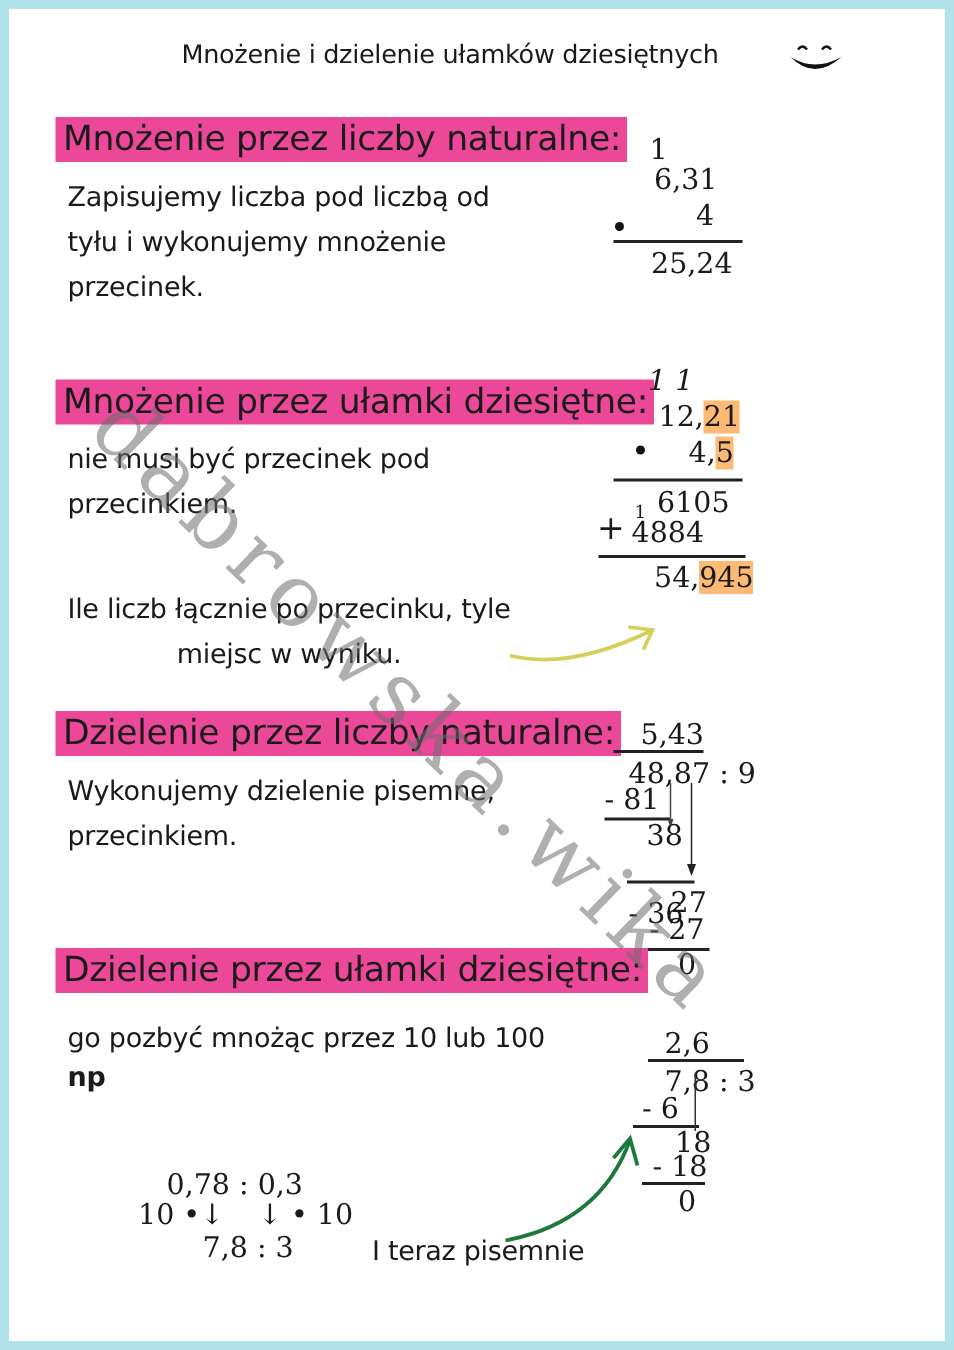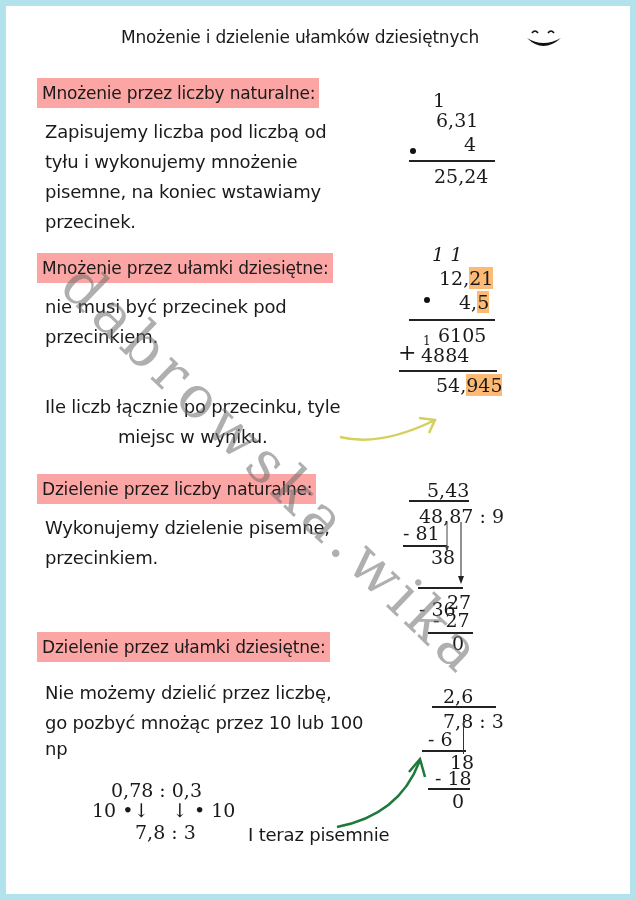--- a/index.html
+++ b/index.html
@@ -10,21 +10,21 @@
     color: #1a1a1a;
   }
   .frame {
     position: absolute; left: 0; top: 0; width: 636px; height: 900px;
     box-sizing: border-box; border: 6px solid #b2e2ec; background: #fff;
   }
   .abs { position: absolute; white-space: nowrap; }
   .title { left: 0; top: 27px; width: 600px; text-align: center; font-size: 17px; letter-spacing: -0.2px; }
   .smiley { left: 524px; top: 26px; width: 40px; height: 24px; }
   .hl {
-    position: absolute; background: #fca5a5; font-size: 17px; line-height: 30px;
+    position: absolute; background: #ec4899; font-size: 23px; line-height: 30px;
     padding: 0 4px 0 5px; left: 37px; letter-spacing: -0.2px;
   }
   .para { position: absolute; left: 45px; font-size: 18px; line-height: 30px; letter-spacing: -0.2px; white-space: nowrap; }
   .math { position: absolute; font-family: "DejaVu Serif", serif; font-size: 19px; line-height: 20px; white-space: nowrap; }
   .rule { position: absolute; height: 1.5px; background: #222; }
   .yel { background: #fdba74; }
   .dot { position: absolute; width: 6px; height: 6px; border-radius: 50%; background: #111; }
   .watermark {
     position: absolute; left: 95px; top: 250px;
     font-family: "DejaVu Serif", serif; font-size: 58px; color: rgba(110,110,110,0.55);
@@ -42,21 +42,20 @@
 <svg class="smiley" viewBox="0 0 40 24" width="40" height="24">
   <path d="M8 7 q3 -4 6 0" stroke="#111" stroke-width="1.6" fill="none"></path>
   <path d="M24 7 q3 -4 6 0" stroke="#111" stroke-width="1.6" fill="none"></path>
   <path d="M3 12 Q19 28 37 12 Q19 22 3 12 Z" fill="#111"></path>
 </svg>
 
 <div class="hl" style="top:78px;">Mnożenie przez liczby naturalne:</div>
 <div class="para" style="top:117px;">
   <div>Zapisujemy liczba pod liczbą od</div>
   <div>tyłu i wykonujemy mnożenie</div>
-  <div>pisemne, na koniec wstawiamy</div>
   <div>przecinek.</div>
 </div>
 <div>
   <div class="math" style="left:433px;top:90px;">1</div>
   <div class="math" style="left:436px;top:110px;">6,31</div>
   <div class="dot" style="left:410px;top:148px;"></div>
   <div class="math" style="left:464px;top:134px;">4</div>
   <div class="rule" style="left:409px;top:160px;width:86px;"></div>
   <div class="math" style="left:434px;top:166px;">25,24</div>
 </div>
@@ -109,23 +108,22 @@
   <svg style="left:445px;top:522px;" width="20" height="80">
     <line x1="2" y1="0" x2="2" y2="28" stroke="#444" stroke-width="1"></line>
     <path d="M0 24 L2 30 L4 24" fill="#444"></path>
     <line x1="16" y1="0" x2="16" y2="60" stroke="#222" stroke-width="1"></line>
     <path d="M13 54 L16 62 L19 54 Z" fill="#222"></path>
   </svg>
 </div>
 
 <div class="hl" style="top:632px;">Dzielenie przez ułamki dziesiętne:</div>
 <div class="para" style="top:678px;">
-  <div>Nie możemy dzielić przez liczbę,</div>
   <div>go pozbyć mnożąc przez 10 lub 100</div>
-  <div style="line-height:22px;">np</div>
+  <div style="line-height:22px;font-weight:bold;">np</div>
 </div>
 <div>
   <div class="math" style="left:111px;top:780px;">0,78 : 0,3</div>
   <div class="math" style="left:92px;top:800px;">10 •↓</div>
   <div class="math" style="left:172px;top:800px;">↓ • 10</div>
   <div class="math" style="left:135px;top:822px;">7,8 : 3</div>
 </div>
 <div class="para" style="top:820px;left:248px;">I teraz pisemnie</div>
 <svg style="left:335px;top:755px;" width="110" height="75">
   <path d="M2 72 Q65 60 85 5" stroke="#1e7a3c" stroke-width="2.5" fill="none"></path>

